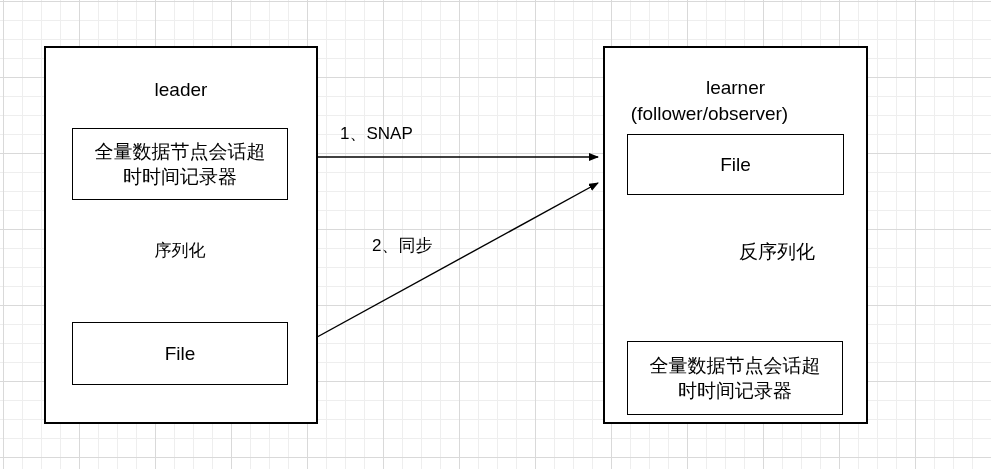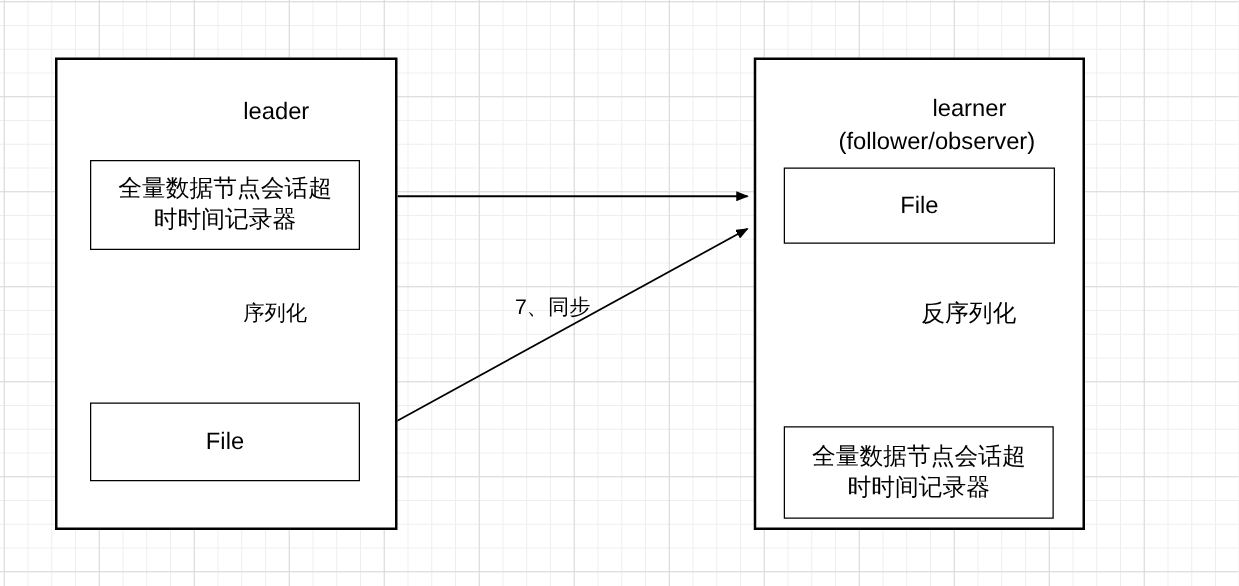--- a/index.html
+++ b/index.html
@@ -37,21 +37,20 @@
   }
   .outer-box {
     border-width: 2px;
   }
   .label {
     position: absolute;
     color: #000000;
     text-align: center;
     line-height: 1.28;
     white-space: pre;
-    margin-left: 40px;
   }
   .group-title {
     font-size: 19px;
   }
   .box-text {
     position: absolute;
     left: 0;
     right: 0;
     top: 50%;
     transform: translateY(-50%);
@@ -95,34 +94,35 @@
       <div>时时间记录器</div>
     </div>
   </div>
 
   <div class="label edge-label" style="left:100px; top:240px; width:160px; font-size:17px;">序列化</div>
 
   <div class="box" style="left:72px; top:322px; width:216px; height:63px;">
     <div class="box-text">File</div>
   </div>
 
+  <div class="label edge-label" style="left:340px; top:123px; width:200px; text-align:left;">1、SNAP</div>
 
-  <div class="label edge-label" style="left:372px; top:235px; width:180px; text-align:left;">7、同步</div>
+  <div class="label edge-label" style="left:372px; top:235px; width:180px; text-align:left;">2、同步</div>
 
   <div class="box outer-box" style="left:603px; top:46px; width:265px; height:378px;"></div>
 
   <div class="label group-title" style="left:603px; top:76px; width:265px;">learner</div>
 
   <div class="label group-title" style="left:603px; top:102px; width:213px;">(follower/observer)</div>
 
   <div class="box" style="left:627px; top:134px; width:217px; height:61px;">
     <div class="box-text">File</div>
   </div>
 
-  <div class="label edge-label" style="left:655px; top:240px; width:160px; font-size:19px;">反序列化</div>
+  <div class="label edge-label" style="left:655px; top:240px; width:160px; font-size:19px;text-align:right;">反序列化</div>
 
   <div class="box" style="left:627px; top:341px; width:216px; height:74px;">
     <div class="box-text">
       <div>全量数据节点会话超</div>
       <div>时时间记录器</div>
     </div>
   </div>
 
 </div>
 

